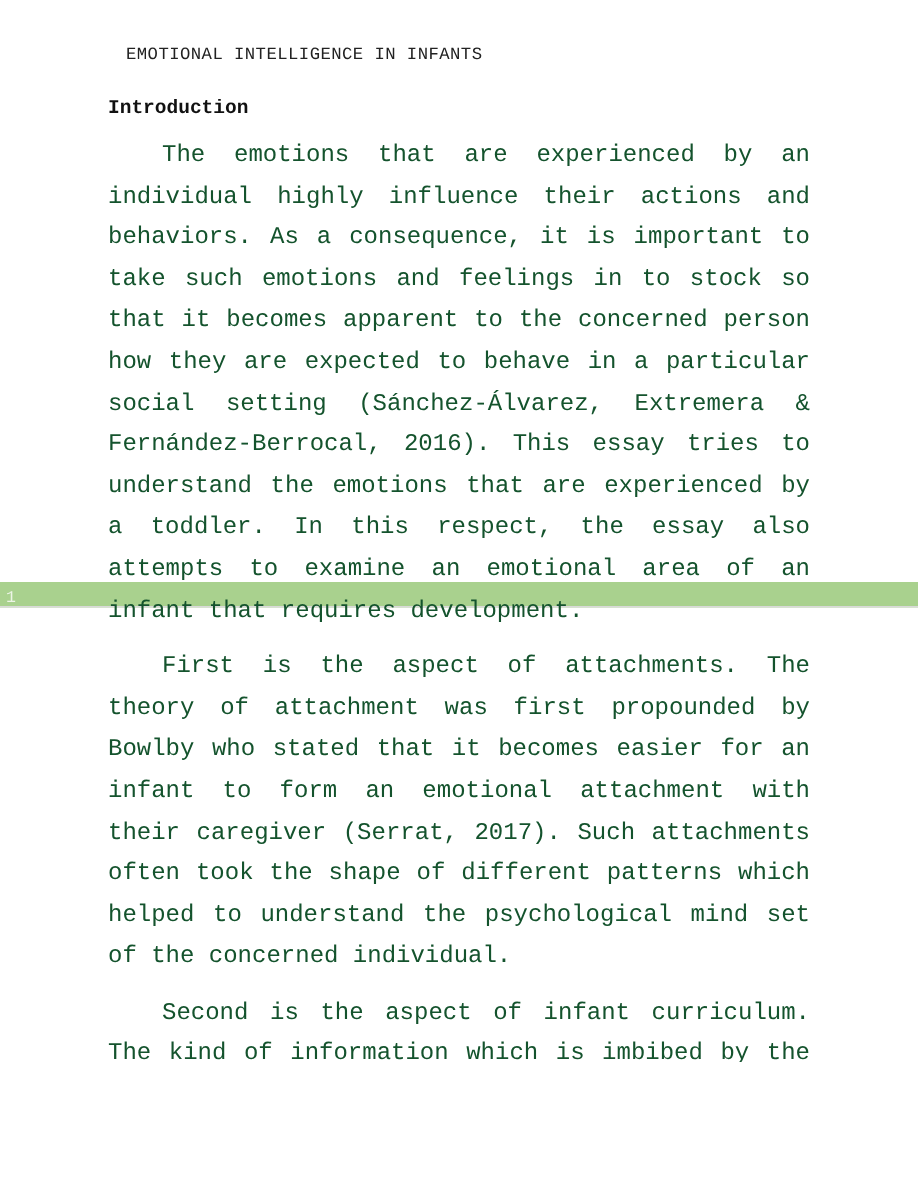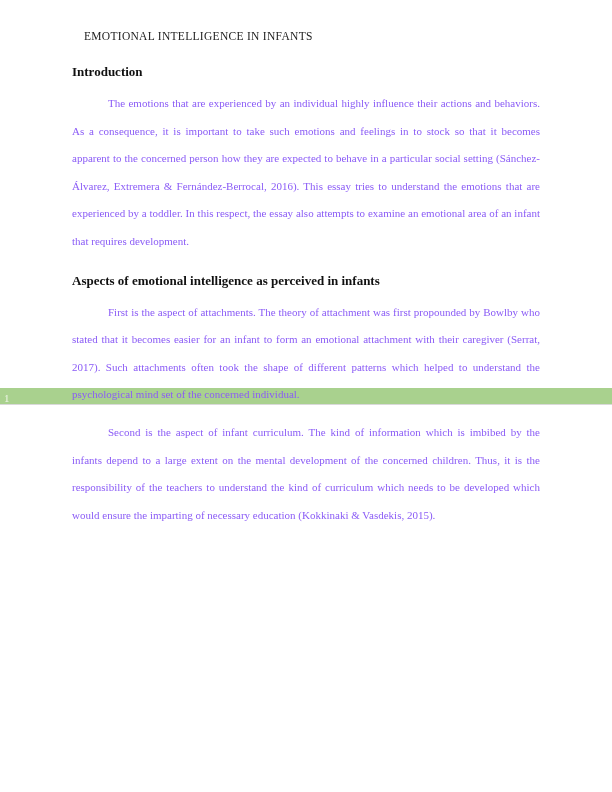--- a/index.html
+++ b/index.html
@@ -6,21 +6,21 @@
     margin: 0;
     padding: 0;
     background: #ffffff;
   }
   .page {
     position: relative;
     width: 612px;
     height: 708px;
     background: #ffffff;
     overflow: hidden;
-    font-family: Liberation Serif, serif;
+    font-family: Liberation Mono, monospace;
     color: #1c1c1c;
   }
   .running-head {
     position: absolute;
     left: 84px;
     top: 30px;
     font-size: 11.5px;
     letter-spacing: 0.3px;
     color: #222222;
     white-space: nowrap;
@@ -54,45 +54,44 @@
     font-size: 13px;
     font-weight: bold;
     line-height: 16px;
     color: #111111;
   }
   .section-heading.first {
     margin-top: 0;
   }
   .body-paragraph {
     margin: 10px 0 0 0;
-    font-size: 11px;
+    font-size: 16px;
     line-height: 27.6px;
     text-align: justify;
     text-indent: 36px;
-    color: #8b5cf6;
+    color: #14532d;
   }
 </style>
 </head>
 <body>
 
 <div class="page">
 
   <div class="running-head">EMOTIONAL INTELLIGENCE IN INFANTS</div>
 
   <div class="highlight-bar" style="background: rgb(169, 209, 142);">
     <span class="highlight-marker">1</span>
   </div>
 
   <main class="content">
 
     <h2 class="section-heading first">Introduction</h2>
 
     <p class="body-paragraph">The emotions that are experienced by an individual highly influence their actions and behaviors. As a consequence, it is important to take such emotions and feelings in to stock so that it becomes apparent to the concerned person how they are expected to behave in a particular social setting (Sánchez-Álvarez, Extremera &amp; Fernández-Berrocal, 2016). This essay tries to understand the emotions that are experienced by a toddler. In this respect, the essay also attempts to examine an emotional area of an infant that requires development.</p>
 
-    <h2 class="section-heading">Aspects of emotional intelligence as perceived in infants</h2>
 
 
     <p class="body-paragraph">First is the aspect of attachments. The theory of attachment was first propounded by Bowlby who stated that it becomes easier for an infant to form an emotional attachment with their caregiver (Serrat, 2017). Such attachments often took the shape of different patterns which helped to understand the psychological mind set of the concerned individual.</p>
 
     <p class="body-paragraph">Second is the aspect of infant curriculum. The kind of information which is imbibed by the infants depend to a large extent on the mental development of the concerned children. Thus, it is the responsibility of the teachers to understand the kind of curriculum which needs to be developed which would ensure the imparting of necessary education (Kokkinaki &amp; Vasdekis, 2015).</p>
 
 
   </main>
 </div>
 

